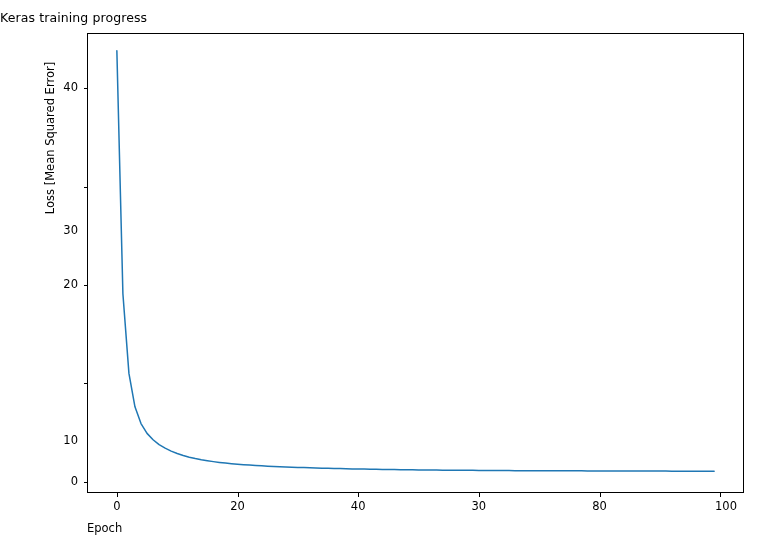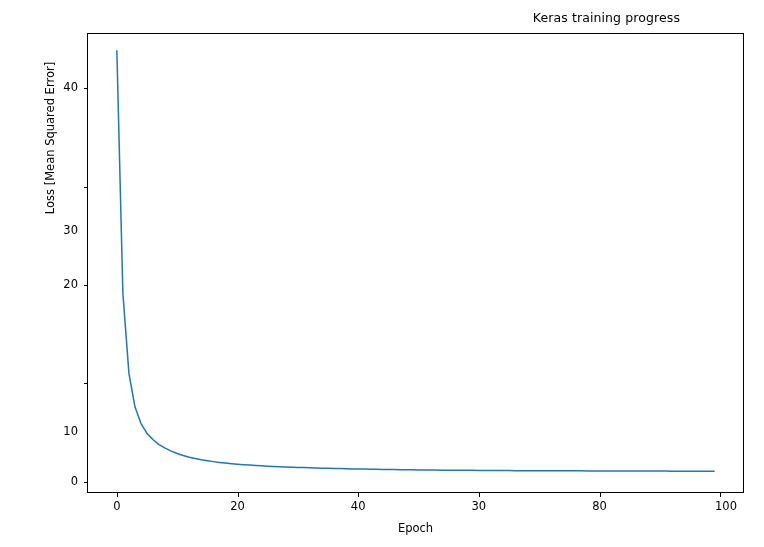--- a/index.html
+++ b/index.html
@@ -17,21 +17,21 @@
     position: relative;
     width: 764px;
     height: 547px;
     background: #ffffff;
   }
   #chart-title {
     position: absolute;
     left: 0;
     top: 10px;
     width: 680px;
-    text-align: right;
+    text-align: left;
     font-size: 12.5px;
     color: #000000;
     letter-spacing: 0.1px;
   }
   
   #axes-frame {
     position: absolute;
     left: 87px;
     top: 33px;
     width: 657px;
@@ -86,21 +86,21 @@
     text-align: right;
     font-size: 11.5px;
     color: #000000;
     margin-top: -8px;
   }
   #xlabel {
     position: absolute;
     left: 87px;
     width: 657px;
     top: 521px;
-    text-align: center;
+    text-align: left;
     font-size: 11.5px;
     color: #000000;
   }
   #ylabel {
     position: absolute;
     left: -80px;
     top: 131px;
     width: 260px;
     text-align: center;
     font-size: 11.5px;
@@ -136,21 +136,21 @@
       <div class="tick-label-x" style="left: 478.8px;">30</div>
       <div class="tick-mark-x" style="left: 599.5px;"></div>
       <div class="tick-label-x" style="left: 599.5px;">80</div>
       <div class="tick-mark-x" style="left: 720.2px;"></div>
       <div class="tick-label-x" style="left: 726px;">100</div>
     </div>
   <div id="y-ticks">
       <div class="tick-mark-y" style="top: 481.6px;"></div>
       <div class="tick-label-y" style="top: 481.6px;">0</div>
       <div class="tick-mark-y" style="top: 383.2px;"></div>
-      <div class="tick-label-y" style="top: 387px; margin-top: 37px;">10</div>
+      <div class="tick-label-y" style="top: 396px; margin-top: 37px;">10</div>
       <div class="tick-mark-y" style="top: 284.8px;"></div>
       <div class="tick-label-y" style="top: 284.8px;">20</div>
       <div class="tick-mark-y" style="top: 186.5px;"></div>
       <div class="tick-label-y" style="top: 186.5px; margin-top: 36px;">30</div>
       <div class="tick-mark-y" style="top: 88.1px;"></div>
       <div class="tick-label-y" style="top: 88.1px;">40</div>
     </div>
 
   <div id="xlabel">Epoch</div>
   <div id="ylabel">Loss [Mean Squared Error]</div>

